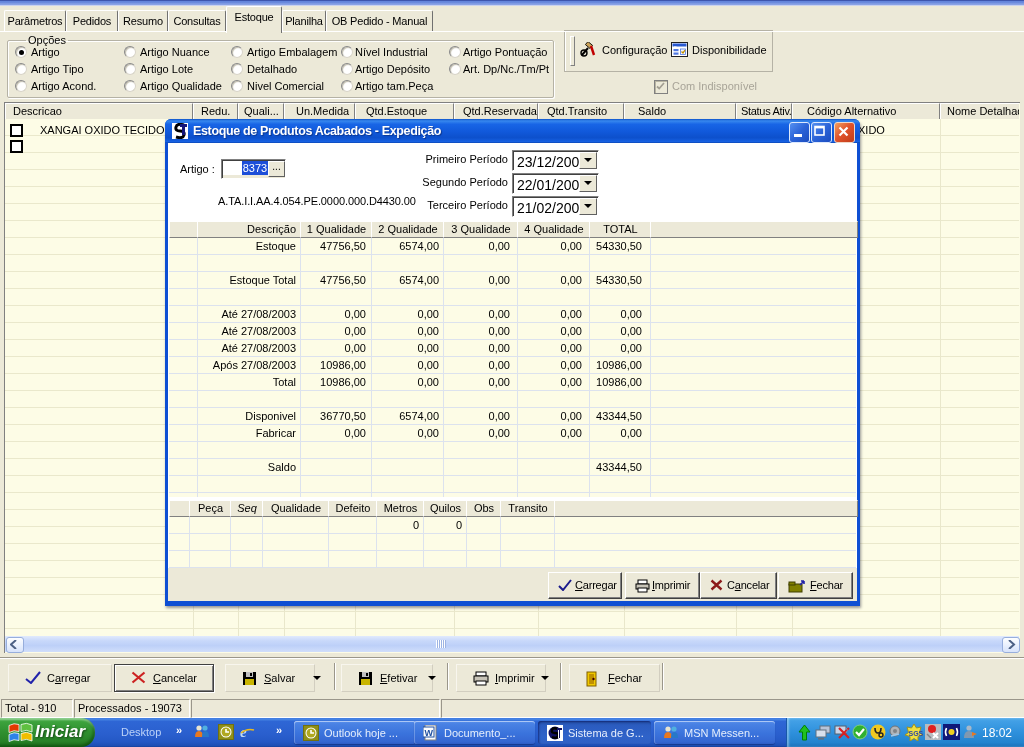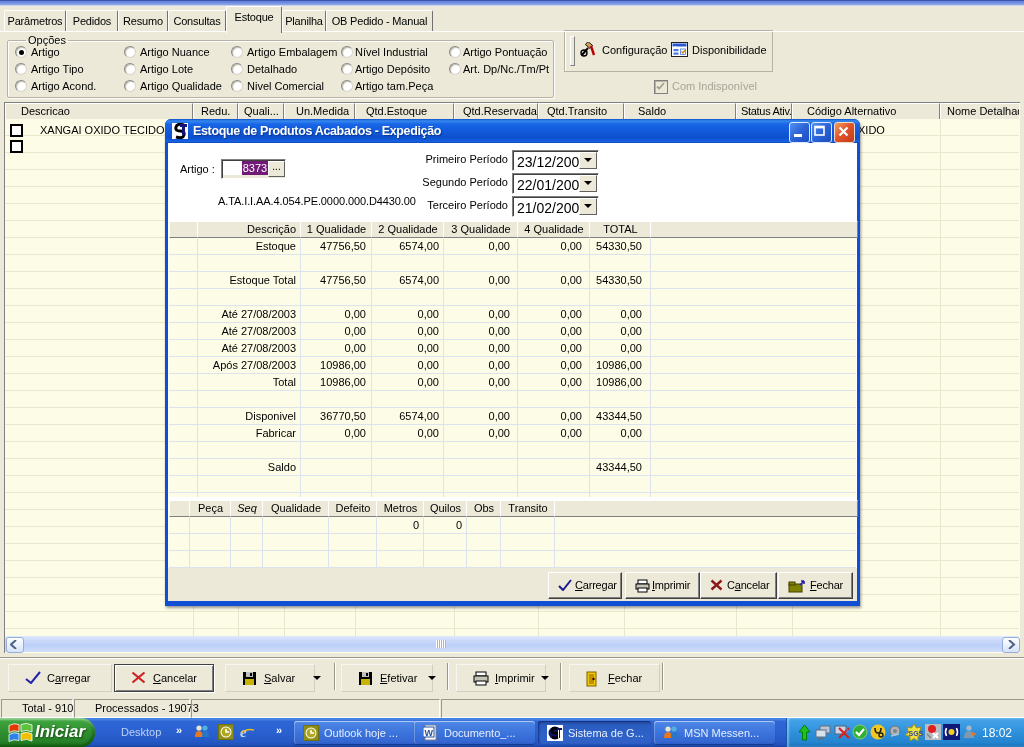--- a/index.html
+++ b/index.html
@@ -30,21 +30,21 @@
 .u4{left:348px;width:65px;}
 .ut{left:420px;width:53px;}
 .dbtn{position:absolute;top:453px;height:25px;background:#ECE9D8;border:1px solid #fff;border-right-color:#404040;border-bottom-color:#404040;box-shadow:inset -1px -1px 0 #808080;font-size:11px;}
 .dbtn svg{position:absolute;left:9px;top:6px;}
 .dbtn span{position:absolute;left:26px;top:6px;white-space:nowrap;letter-spacing:-0.2px;}
 .tbtn{position:absolute;top:664px;height:26px;background:#ECE9D8;border:1px solid #f2efe4;border-top-color:#f8f6ee;border-left-color:#f8f6ee;border-right-color:#d2cec0;border-bottom-color:#d2cec0;font-size:11px;}
 .tbtn svg{position:absolute;left:16px;top:6px;}
 .tbtn span{position:absolute;left:38px;top:7px;white-space:nowrap;}
 .tarr{position:absolute;top:676px;width:0;height:0;border-left:4px solid transparent;border-right:4px solid transparent;border-top:4px solid #000;}
 .spanel{position:absolute;top:2px;height:17px;border:1px solid #9a968a;border-right-color:#fff;border-bottom-color:#fff;}
-.spanel span{position:absolute;left:20px;top:2px;font-size:11px;white-space:nowrap;}
+.spanel span{position:absolute;left:3px;top:2px;font-size:11px;white-space:nowrap;}
 .task{position:absolute;top:3px;height:23px;border-radius:3px;background:linear-gradient(180deg,#5B91EC 0%,#4A82E4 12%,#3A73DC 55%,#3567D2 90%,#2E5CC4 100%);box-shadow:inset 0 1px 0 rgba(255,255,255,0.5), inset 1px 0 0 rgba(255,255,255,0.25), 0 1px 1px rgba(0,0,40,0.3);overflow:hidden;}
 .tpress{background:linear-gradient(180deg,#2450A8 0%,#2B5CC0 20%,#2F63C9 70%,#2E60C4 100%);box-shadow:inset 1px 1px 2px rgba(0,0,60,0.5);}
 .ticon{position:absolute;left:9px;top:4px;width:16px;height:16px;}
 .ttxt{position:absolute;left:30px;top:6px;font-size:11px;color:#E6EEFC;white-space:nowrap;}
 </style></head>
 <body>
 <div id="scr">
 
 <div class="ab" style="left:0;top:0;width:1024px;height:6px;background:linear-gradient(180deg,#3D55AE 0,#3D55AE 1px,#5F82DA 1px,#6E8CDE 3px,#7795E2 3px,#8FA6E6 5px,#C9D2EE 5px,#C9D2EE 6px);"></div>
 
@@ -115,21 +115,21 @@
 <div class="ab t11" style="left:692px;top:45px;">Disponibilidade</div>
 
 <div class="ab" style="left:654px;top:80px;width:12px;height:12px;background:#ECE9D8;border:1px solid #808080;box-shadow:inset 1px 1px 0 #b8b4a2;"></div>
 <svg class="ab" style="left:656px;top:82px;" width="9" height="9">
       <path d="M1 4.5 L3.2 6.5 L8 1" stroke="#a29e92" stroke-width="1.7" fill="none"></path>
     </svg>
 <div class="ab t11" style="left:672px;top:81px;color:#a8a498;">Com Indisponível</div>
 
 <div class="ab" style="left:4px;top:102px;width:1015px;height:550px;border-top:1px solid #808080;border-left:1px solid #808080;background:#FDFCE6;"></div>
 <div id="mainhdr" class="ab" style="left:5px;top:103px;width:1014px;height:16px;overflow:hidden;">
-<div class="hc" style="left:0px;width:186px;"><span style="margin-left:15px;">Descricao</span></div>
+<div class="hc" style="left:0px;width:186px;"><span style="margin-left:7px;">Descricao</span></div>
 <div class="hc" style="left:188px;width:43px;"><span style="margin-left:7px;">Redu.</span></div>
 <div class="hc" style="left:233px;width:44px;"><span style="margin-left:5px;">Quali...</span></div>
 <div class="hc" style="left:279px;width:69px;"><span style="margin-left:11px;">Un.Medida</span></div>
 <div class="hc" style="left:350px;width:97px;"><span style="margin-left:10px;">Qtd.Estoque</span></div>
 <div class="hc" style="left:449px;width:82px;"><span style="margin-left:8px;">Qtd.Reservada</span></div>
 <div class="hc" style="left:533px;width:84px;"><span style="margin-left:8px;">Qtd.Transito</span></div>
 <div class="hc" style="left:619px;width:110px;"><span style="margin-left:13px;">Saldo</span></div>
 <div class="hc" style="left:731px;width:54px;"><span style="margin-left:4px;letter-spacing:-0.3px;">Status Ativ.</span></div>
 <div class="hc" style="left:787px;width:146px;"><span style="margin-left:14px;">Código Alternativo</span></div>
 <div class="hc" style="left:935px;width:84px;"><span style="margin-left:6px;">Nome Detalhad</span></div>
@@ -186,21 +186,21 @@
 <div class="ab" style="left:669px;top:3px;width:19px;height:19px;border-radius:3px;border:1px solid #F0D8C8;background:linear-gradient(135deg,#F0A060 0%,#E2542C 45%,#C03C18 100%);"></div>
 <svg class="ab" style="left:673px;top:7px;" width="11" height="11">
         <path d="M1.5 1.5 L9.5 9.5 M9.5 1.5 L1.5 9.5" stroke="#fff" stroke-width="2.2"></path>
       </svg>
 
 <div class="ab" style="left:3px;top:24px;width:689px;height:458px;background:#fff;"></div>
 
 <div class="ab t11" style="left:15px;top:45px;">Artigo :</div>
 <div class="ab" style="left:56px;top:40px;width:63px;height:18px;background:#ECE9D8;border:1px solid #808080;border-right-color:#fff;border-bottom-color:#fff;box-shadow:inset 1px 1px 0 #404040;"></div>
 <div class="ab" style="left:58px;top:42px;width:44px;height:14px;background:#fff;"></div>
-<div class="ab" style="left:77px;top:42px;width:26px;height:14px;background:#701a75;color:#fff;font-size:11px;line-height:14px;text-align:center;">8373</div>
+<div class="ab" style="left:77px;top:42px;width:26px;height:14px;background:#1d4ed8;color:#fff;font-size:11px;line-height:14px;text-align:center;">8373</div>
 <div class="ab" style="left:103px;top:42px;width:15px;height:14px;background:#ECE9D8;border-top:1px solid #fff;border-left:1px solid #fff;border-right:1px solid #606060;border-bottom:1px solid #606060;font-size:10px;line-height:9px;text-align:center;">...</div>
 <div class="ab t11" style="left:53px;top:77px;letter-spacing:-0.1px;">A.TA.I.I.AA.4.054.PE.0000.000.D4430.00</div>
 
 <div class="ab t11" style="left:253px;top:35px;width:90px;text-align:right;">Primeiro Período</div>
 <div class="ab t11" style="left:253px;top:58px;width:90px;text-align:right;">Segundo Período</div>
 <div class="ab t11" style="left:253px;top:81px;width:90px;text-align:right;">Terceiro Período</div>
 <div class="combo" style="top:31px;">
         <span>23/12/2005</span>
         <i></i>
       </div>

